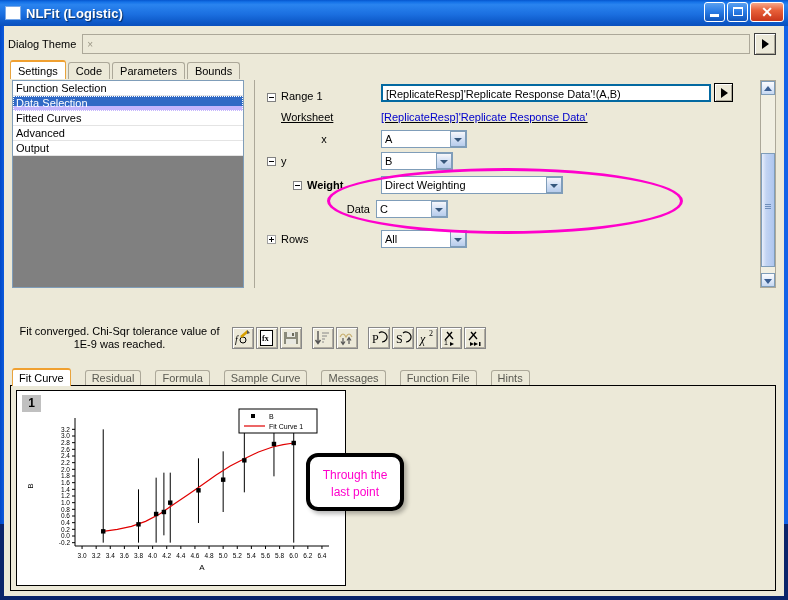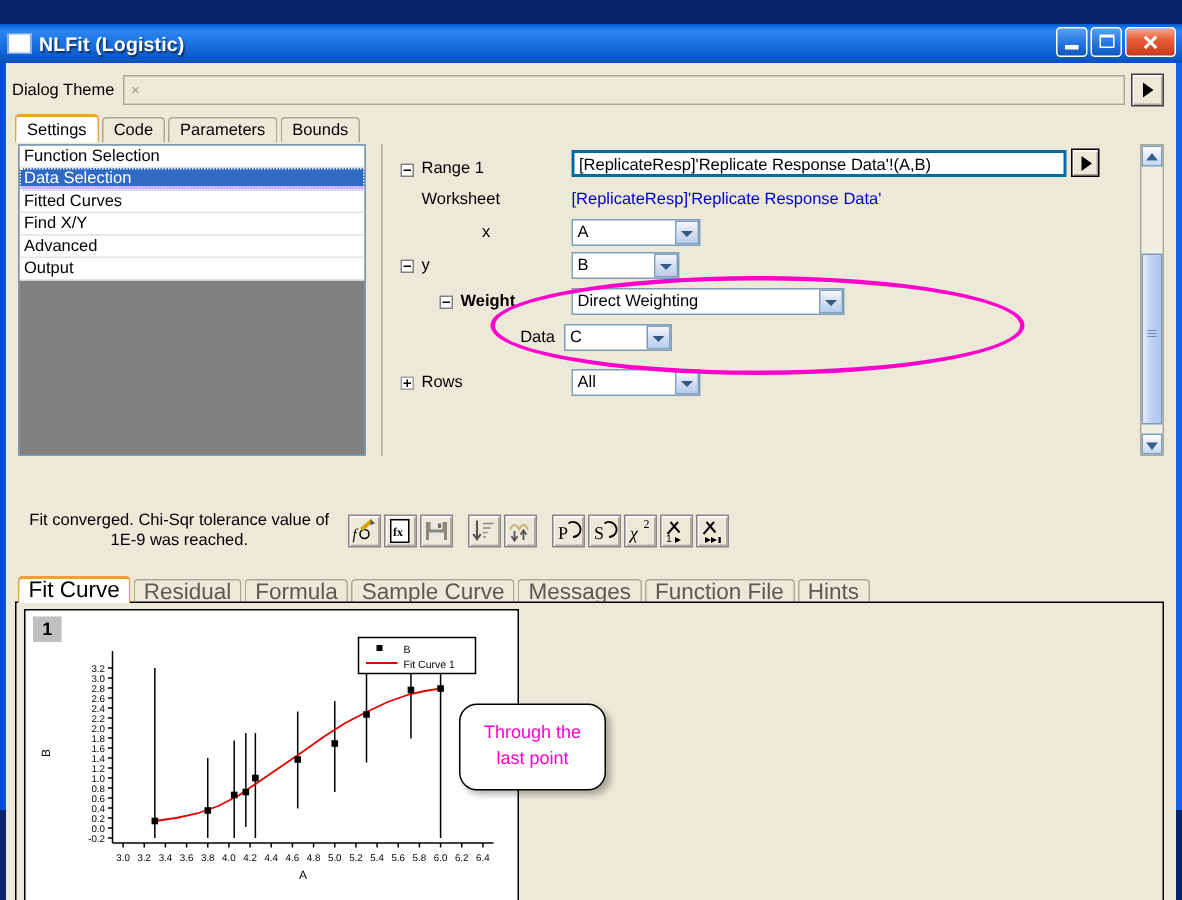--- a/index.html
+++ b/index.html
@@ -11,21 +11,21 @@
     height: 600px;
     overflow: hidden;
     font-family: "Liberation Sans", sans-serif;
     font-size: 11px;
     background: #0a246a;
   }
 
   
   .window {
     position: absolute;
-    left: 0; top: 16px;
+    left: 0; top: 0;
     width: 788px; height: 524px;
     background: linear-gradient(to right,#0049c8 0%,#1263e8 6px,#1263e8 100%);
     box-sizing: border-box;
   }
   .titlebar {
     position: absolute;
     left: 0; top: 0;
     width: 788px; height: 26px;
     background: linear-gradient(to bottom,
        #0656ce 0%, #1573e8 8%, #2a84ef 18%, #1b6fe0 55%, #0c57c6 88%, #0a50bd 100%);
@@ -191,21 +191,21 @@
     color: #000;
     background: #fff;
     border-bottom: 1px solid #e4e4e4;
     box-sizing: border-box;
   }
   .tree-item.selected {
     background: #316ac5;
     color: #fff;
     outline: 1px dotted #fff;
     outline-offset: -1px;
-    border-bottom: 3px solid #c4b5fd;
+    border-bottom: 5px solid #c4b5fd;
   }
 
   .right-panel {
     position: absolute;
     left: 244px; top: 2px;
     width: 520px; height: 208px;
     background: #ece9d8;
     border-left: 1px solid #aca899;
     box-sizing: border-box;
   }
@@ -408,28 +408,28 @@
   .btabstrip {
     position: absolute;
     left: 8px; top: 342px;
     height: 18px;
     display: flex;
     align-items: flex-end;
   }
   .btab {
     height: 16px;
     padding: 0 6px;
-    font-size: 15px;
+    font-size: 11px;
     color: #5a5a52;
     background: #ece9d8;
     border: 1px solid #aca899;
     border-bottom: none;
     border-radius: 3px 3px 0 0;
     line-height: 15px;
-    margin-right: 2px;
+    margin-right: 14px;
     box-sizing: border-box;
   }
   .btab.active {
     height: 18px;
     line-height: 16px;
     color: #000;
     background: #fff;
     border-color: #e8a33d;
     border-top: 2px solid #f0a030;
     z-index: 3;
@@ -461,21 +461,21 @@
     font-size: 12px;
     font-weight: bold;
     text-align: center;
     line-height: 17px;
   }
   .callout {
     position: absolute;
     left: 302px; top: 427px;
     width: 98px; height: 58px;
     background: #fff;
-    border: 1px solid #000000;
+    border: 4px solid #000000;
     border-radius: 12px;
     box-sizing: border-box;
     color: #ff00cc;
     font-size: 12px;
     text-align: center;
     line-height: 17px;
     padding-top: 10px;
     z-index: 20;
     box-shadow: 3px 3px 4px rgba(0,0,0,0.28);
   }
@@ -518,35 +518,34 @@
       <div class="tab">Parameters</div>
       <div class="tab">Bounds</div>
     </div>
 
     <div class="settings-area">
 
       <div class="left-panel">
         <div class="tree-item">Function Selection</div>
         <div class="tree-item selected">Data Selection</div>
         <div class="tree-item">Fitted Curves</div>
-        <div class="tree-item">Find X/Y</div>
         <div class="tree-item">Advanced</div>
         <div class="tree-item">Output</div>
       </div>
 
       <div class="right-panel">
 
         <div class="prop-row" style="left:12px; top:4px; width:500px;align-items:flex-end;">
           <span class="tree-toggle"></span>
           <span class="prop-label" style="width:100px;">Range 1</span>
           <div class="txtbox" style="width:330px;">[ReplicateResp]'Replicate Response Data'!(A,B)</div>
           <div class="range-arrow"></div>
         </div>
 
-        <div class="prop-row" style="left:12px; top:28px; width:500px;">
+        <div class="prop-row" style="left:12px; top:28px; width:500px;text-decoration:underline;">
           <span style="width:14px;"></span>
           <span class="prop-label" style="width:100px;">Worksheet</span>
           <span class="link-text">[ReplicateResp]'Replicate Response Data'</span>
         </div>
 
         <div class="prop-row" style="left:12px; top:50px; width:500px;">
           <span style="width:14px;"></span>
           <span class="prop-label" style="width:100px; text-align:center; padding-right:14px; box-sizing:border-box;">x</span>
           <div class="combo" style="width:86px;">
             <span class="cval">A</span>

